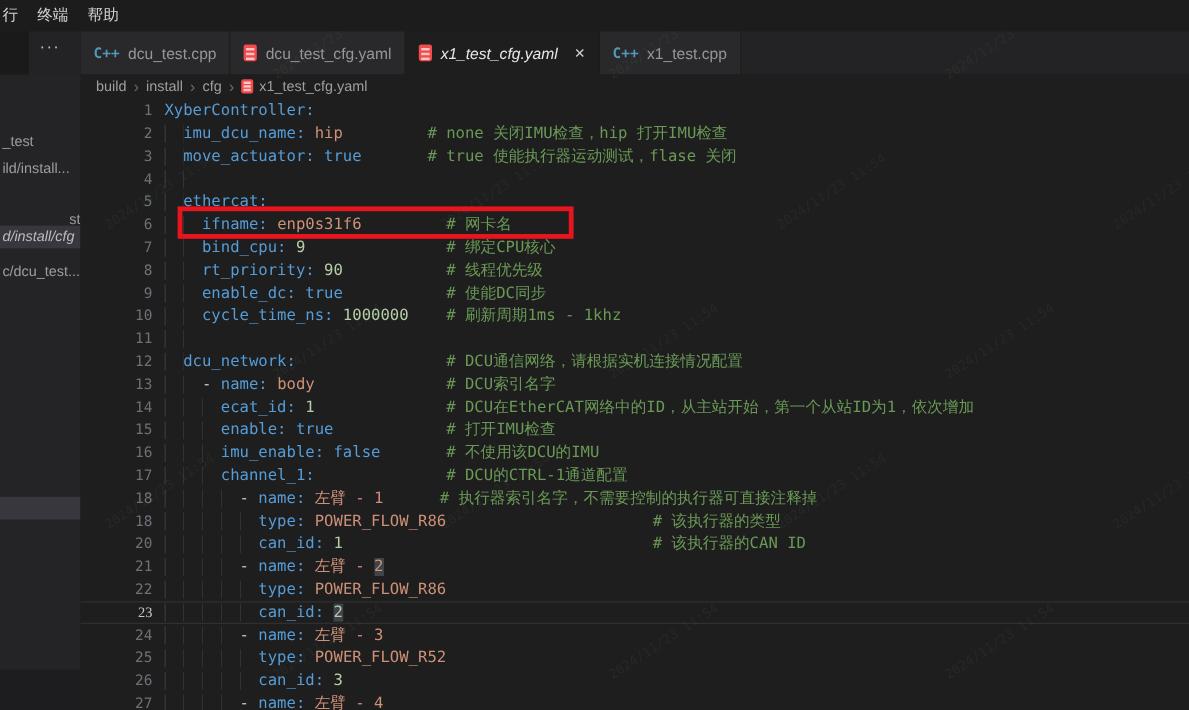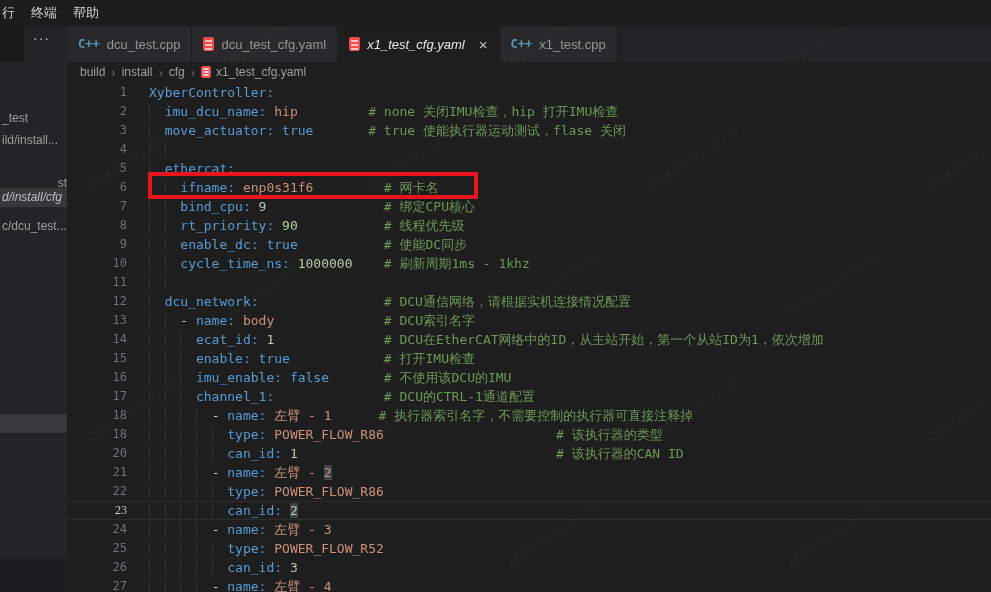--- a/index.html
+++ b/index.html
@@ -53,21 +53,21 @@
   .crumb-file { display:flex; align-items:center; gap:5px; cursor:pointer; }
 
   
   .code { position:absolute; top:56px; left:0; right:0; bottom:0; overflow:hidden;
           font-family:"DejaVu Sans Mono",monospace; font-size:13px; padding-top:1px; }
   .line { display:flex; height:19px; line-height:19px; white-space:pre; }
   .line.active { box-shadow: inset 0 1px 0 rgba(255,255,255,.08), inset 0 -1px 0 rgba(255,255,255,.08); }
   .gutter { width:60px; padding-right:10px; flex:none; text-align:right;
             color:#6c7177; font-size:12px; }
   .line.active .gutter { color:#c6c6c6;font-family:Liberation Serif, serif; }
-  .ct { flex:1; white-space:pre; color:#c8c8c8;margin-left:12px; }
+  .ct { flex:1; white-space:pre; color:#c8c8c8; }
   .tk-key  { color:#569cd6; }
   .tk-str  { color:#ce9178; }
   .tk-num  { color:#b5cea8; }
   .tk-bool { color:#569cd6; }
   .tk-cmt  { color:#6a9955; }
   .tk-pln  { color:#c8c8c8; }
   .tk-hl   { background:#3f434a; }
   .tk-ws   { background:repeating-linear-gradient(90deg,#313136 0,#313136 1px,transparent 1px,transparent 2ch); }
 
   

